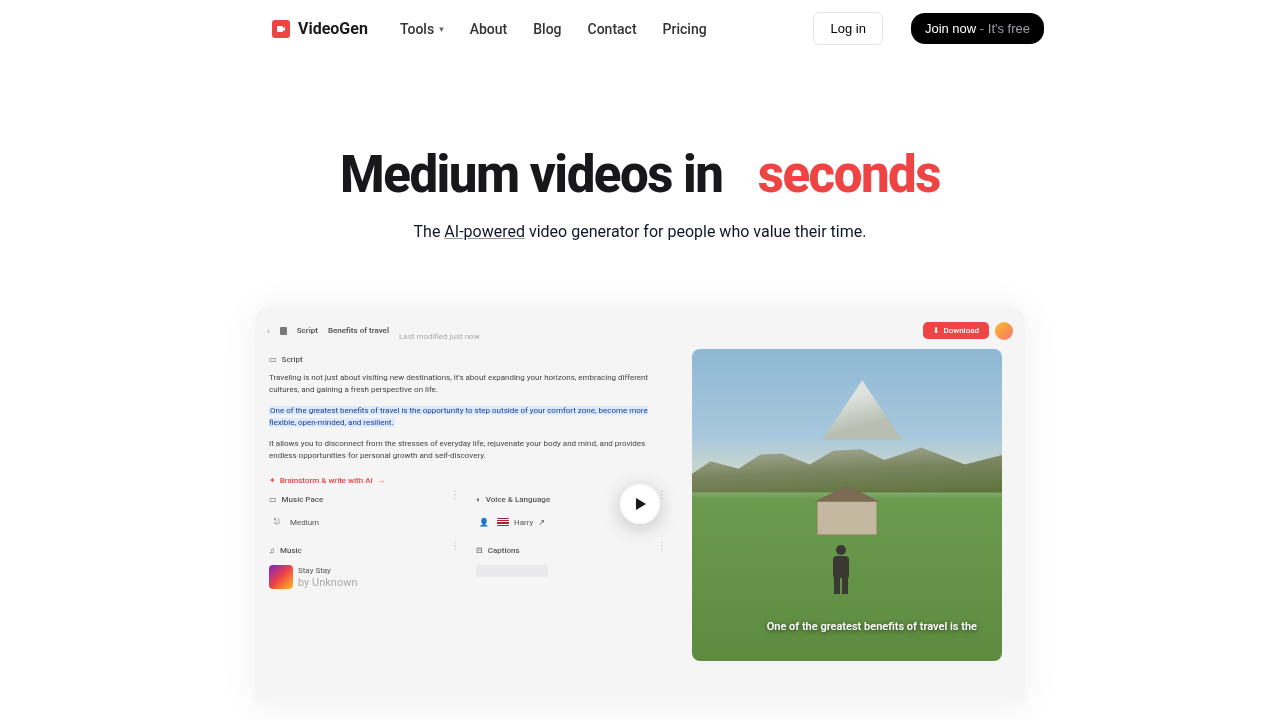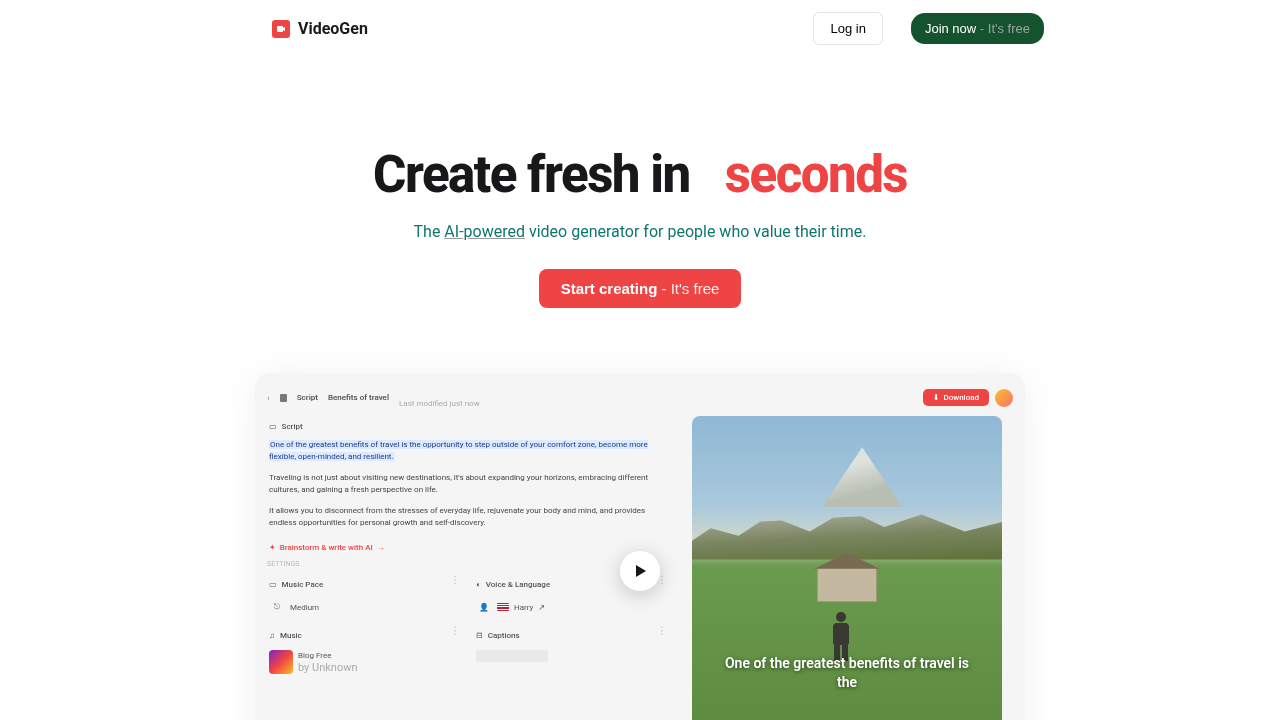--- a/index.html
+++ b/index.html
@@ -9,28 +9,28 @@
     .header { display: flex; align-items: center; justify-content: space-between; padding: 12px 236px; margin-left: 36px; }
     .header-left { display: flex; align-items: center; gap: 32px; }
     .logo { display: flex; align-items: center; gap: 8px; font-weight: 700; font-size: 16px; }
     .logo-mark { width: 18px; height: 18px; background: #ef4444; border-radius: 3px; display: flex; align-items: center; justify-content: center; }
     .logo-mark svg { width: 10px; height: 10px; }
     .nav { display: flex; gap: 26px; }
     .nav-item { display: flex; align-items: center; gap: 5px; font-size: 14px; color: #333; font-weight: 500; cursor: pointer; }
     .chevron { font-size: 9px; color: #666; }
     .header-right { display: flex; align-items: center; gap: 28px; }
     .btn-login { padding: 8px 16px; font-size: 13px; border: 1px solid #e5e5e5; border-radius: 6px; background: #fff; font-weight: 500; cursor: pointer; }
-    .btn-join { padding: 8px 14px; font-size: 13px; border-radius: 14px; background: #14532d; color: #fff; font-weight: 500; cursor: pointer; border: none; }
+    .btn-join { padding: 8px 14px; font-size: 13px; border-radius: 14px; background: #000000; color: #fff; font-weight: 500; cursor: pointer; border: none; }
     .btn-join .sub { color: #a1a1aa; font-weight: 400; }
     
     
     .hero { text-align: center; padding: 88px 0 0; }
     .hero h1 { font-size: 51px; font-weight: 800; letter-spacing: -1.5px; color: #18181b; }
     .hero h1 .accent { color: #ef4444; margin-left: 24px; }
-    .subtitle { margin-top: 18px; font-size: 16px; color: #0f766e; }
+    .subtitle { margin-top: 18px; font-size: 16px; color: #0f172a; }
     .subtitle .underline { text-decoration: underline; text-decoration-color: #999; }
     .btn-cta { display: inline-block; margin-top: 28px; padding: 11px 22px; background: #ef4444; color: #fff; font-size: 15px; font-weight: 600; border-radius: 8px; border: none; cursor: pointer; }
     .btn-cta .sub { opacity: 0.88; font-weight: 400; }
     
     
     .demo-wrap { display: flex; justify-content: center; margin-top: 65px; position: relative; }
     .demo { width: 770px; height: 396px; background: #f5f5f6; border-radius: 16px 16px 0 0; padding: 8px 8px 0; position: relative; box-shadow: 0 4px 40px rgba(0,0,0,0.06); overflow: hidden; }
     .demo-inner { display: flex; flex-direction: column; height: 100%; }
     .demo-topbar { display: flex; align-items: center; justify-content: space-between; padding: 6px 4px 8px; }
     .tb-left { display: flex; align-items: center; gap: 10px; font-size: 8px; color: #555; }
@@ -65,58 +65,65 @@
     .demo-right { width: 332px; display: flex; flex-direction: column; align-items: center; position: relative; }
     .video-frame { width: 310px; height: 312px; border-radius: 8px; background: linear-gradient(to bottom, #8fb8d4 0%, #a8c8dd 28%, #cfd8ca 40%, #6b9b4f 48%, #5d8b3f 100%); position: relative; overflow: hidden; }
     .mountain { position:absolute; left:0; right:0; top: 26%; height: 20%; background: linear-gradient(177deg, transparent 35%, #9aa088 36%, #7a8560 60%, #5d7239 100%); clip-path: polygon(0 70%, 6% 50%, 15% 62%, 25% 30%, 38% 55%, 50% 20%, 62% 48%, 74% 28%, 88% 55%, 100% 40%, 100% 100%, 0 100%);}
     .peak { position:absolute; top: 10%; left: 42%; width: 80px; height: 60px; background: linear-gradient(165deg, #dfe3e0 30%, #b8bfb2 70%); clip-path: polygon(50% 0, 100% 100%, 0 100%);}
     .hut { position:absolute; top: 48%; left: 50%; transform: translateX(-50%); width: 60px; height: 36px; background:#c4b8a0; border:1px solid #a89878; }
     .hut::before { content:''; position:absolute; top:-14px; left:-4px; right:-4px; height:16px; background:#7a6a52; clip-path: polygon(50% 0, 100% 100%, 0 100%);}
     .person { position:absolute; bottom: 68px; left: 48%; transform: translateX(-50%); width: 28px; height: 48px; }
     .person .head { width:10px; height:10px; background:#3a3832; border-radius:50%; margin: 0 auto;}
     .person .torso { width:16px; height:22px; background:#3a3832; margin:1px auto 0; border-radius: 4px 4px 2px 2px;}
     .person .legs { width:14px; height:16px; margin:0 auto; background: linear-gradient(to right,#3a3832 45%, transparent 45% 55%, #3a3832 55%);}
-    .caption-overlay { position: absolute; bottom: 36px; left: 50%; transform: translateX(-50%); width: 260px; text-align: center; font-size: 14px; color: #fff; font-weight: 600; text-shadow: 0 1px 4px rgba(0,0,0,0.6); line-height: 1.35; }
+    .caption-overlay { position: absolute; bottom: 26px; left: 50%; transform: translateX(-50%); width: 260px; text-align: right; font-size: 11px; color: #fff; font-weight: 600; text-shadow: 0 1px 4px rgba(0,0,0,0.6); line-height: 1.35; }
     
     .play-overlay { position: absolute; top: 50%; left: 50%; transform: translate(-50%, -50%); width: 40px; height: 40px; background: #fff; border-radius: 50%; box-shadow: 0 4px 20px rgba(0,0,0,0.2); display: flex; align-items: center; justify-content: center; cursor: pointer; z-index: 5; }
     .play-overlay svg { width: 14px; height: 14px; margin-left: 2px;}
   </style>
 </head>
 <body>
 
 <div class="header">
   <div class="header-left">
     <div class="logo">
       <span class="logo-mark">
         <svg viewBox="0 0 10 10" fill="#fff">
             <rect x="1" y="2" width="6" height="6" rx="1"></rect>
             <path d="M7 4 L9 3 L9 7 L7 6 Z"></path>
           </svg>
       </span>
       <span>VideoGen</span>
     </div>
+    <div class="nav">
+      <div class="nav-item">
+        <span>Tools</span>
+        <span class="chevron">▾</span>
+      </div>
+      <div class="nav-item">About</div>
+      <div class="nav-item">Blog</div>
+      <div class="nav-item">Contact</div>
+      <div class="nav-item">Pricing</div>
+    </div>
   </div>
   <div class="header-right">
     <button class="btn-login">Log in</button>
     <button class="btn-join">
       <span>Join now</span><span class="sub"> - It's free</span>
     </button>
   </div>
 </div>
 
 <div class="hero">
   <h1>
-    <span>Create fresh in </span><span class="accent">seconds</span>
+    <span>Medium videos in </span><span class="accent">seconds</span>
   </h1>
   <p class="subtitle">
     <span>The </span><span class="underline">AI-powered</span><span> video generator for people who value their time.</span>
   </p>
-  <button class="btn-cta">
-    <span>Start creating</span><span class="sub"> - It's free</span>
-  </button>
 </div>
 
 <div class="demo-wrap">
   <div class="demo">
     <div class="demo-inner">
       <div class="demo-topbar">
         <div class="tb-left">
           <span class="chev">‹</span>
           <span class="icon-sq"></span>
           <span class="label-strong">Script</span>
@@ -131,30 +138,29 @@
           <div class="avatar"></div>
         </div>
       </div>
       <div class="demo-body">
         <div class="demo-left">
           <div class="section-head">
             <span>▭</span>
             <span>Script</span>
           </div>
           <div class="script-text">
+            <p>Traveling is not just about visiting new destinations, it's about expanding your horizons, embracing different cultures, and gaining a fresh perspective on life.</p>
             <p><span class="hl">One of the greatest benefits of travel is the opportunity to step outside of your comfort zone, become more flexible, open-minded, and resilient.</span></p>
-            <p>Traveling is not just about visiting new destinations, it's about expanding your horizons, embracing different cultures, and gaining a fresh perspective on life.</p>
             <p>It allows you to disconnect from the stresses of everyday life, rejuvenate your body and mind, and provides endless opportunities for personal growth and self-discovery.</p>
           </div>
           <div class="ai-link">
             <span>✦</span>
             <span>Brainstorm &amp; write with AI</span>
             <span>→</span>
           </div>
-          <div class="sep-label">SETTINGS</div>
           <div class="opts-row">
             <div class="opt-col">
               <div class="section-head">
                   <span>▭</span>
                   <span>Music Pace</span>
                 </div>
               <div class="opt-body">
                 <span class="dot-icon">⎋</span>
                 <span>Medium</span>
               </div>
@@ -176,21 +182,21 @@
           </div>
           <div class="opts-row" style="margin-top:6px;">
             <div class="opt-col">
               <div class="section-head">
                   <span>♫</span>
                   <span>Music</span>
                 </div>
               <div class="opt-body">
                 <div class="mus-thumb"></div>
                 <div class="mus-info">
-                  <div>Blog Free</div>
+                  <div>Stay Stay</div>
                   <div class="mus-sub">by Unknown</div>
                 </div>
               </div>
               <span class="opt-menu">⋮</span>
             </div>
             <div class="opt-col">
               <div class="section-head">
                   <span>⊟</span>
                   <span>Captions</span>
                 </div>

